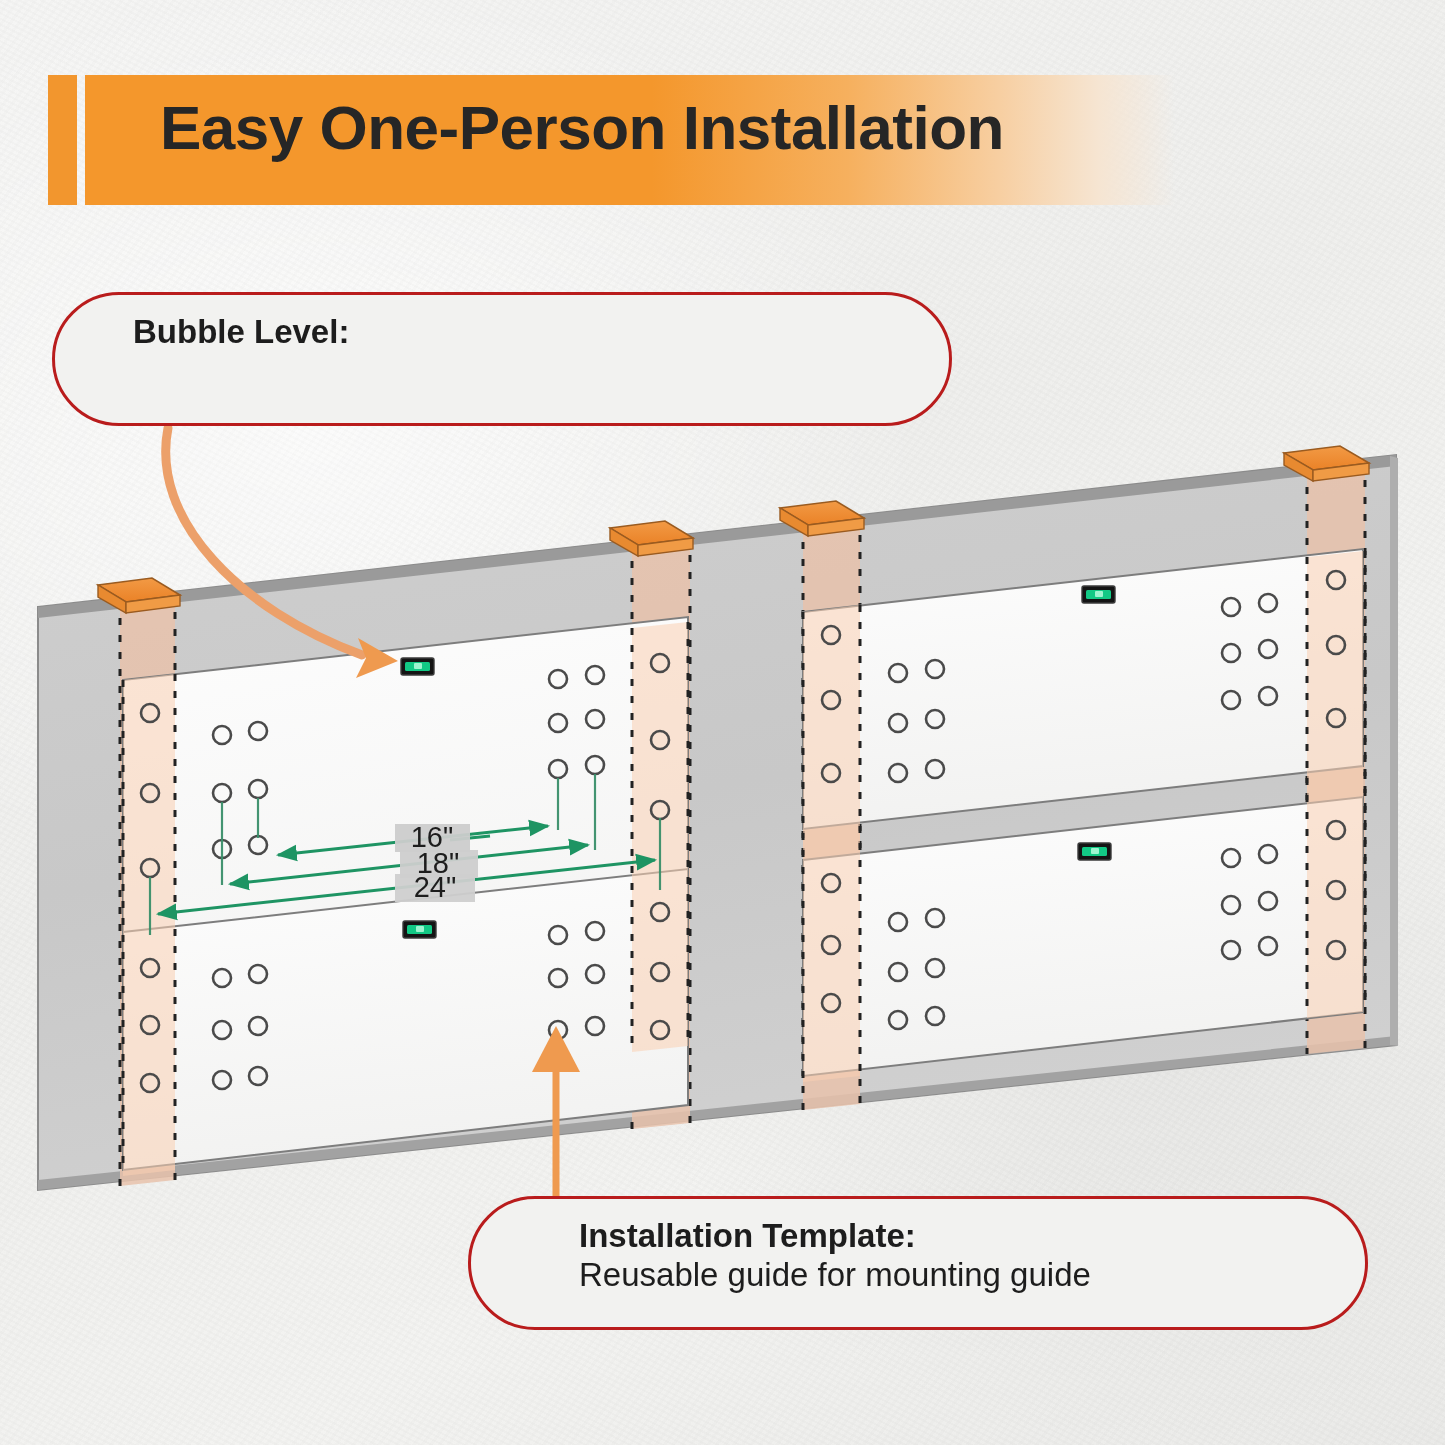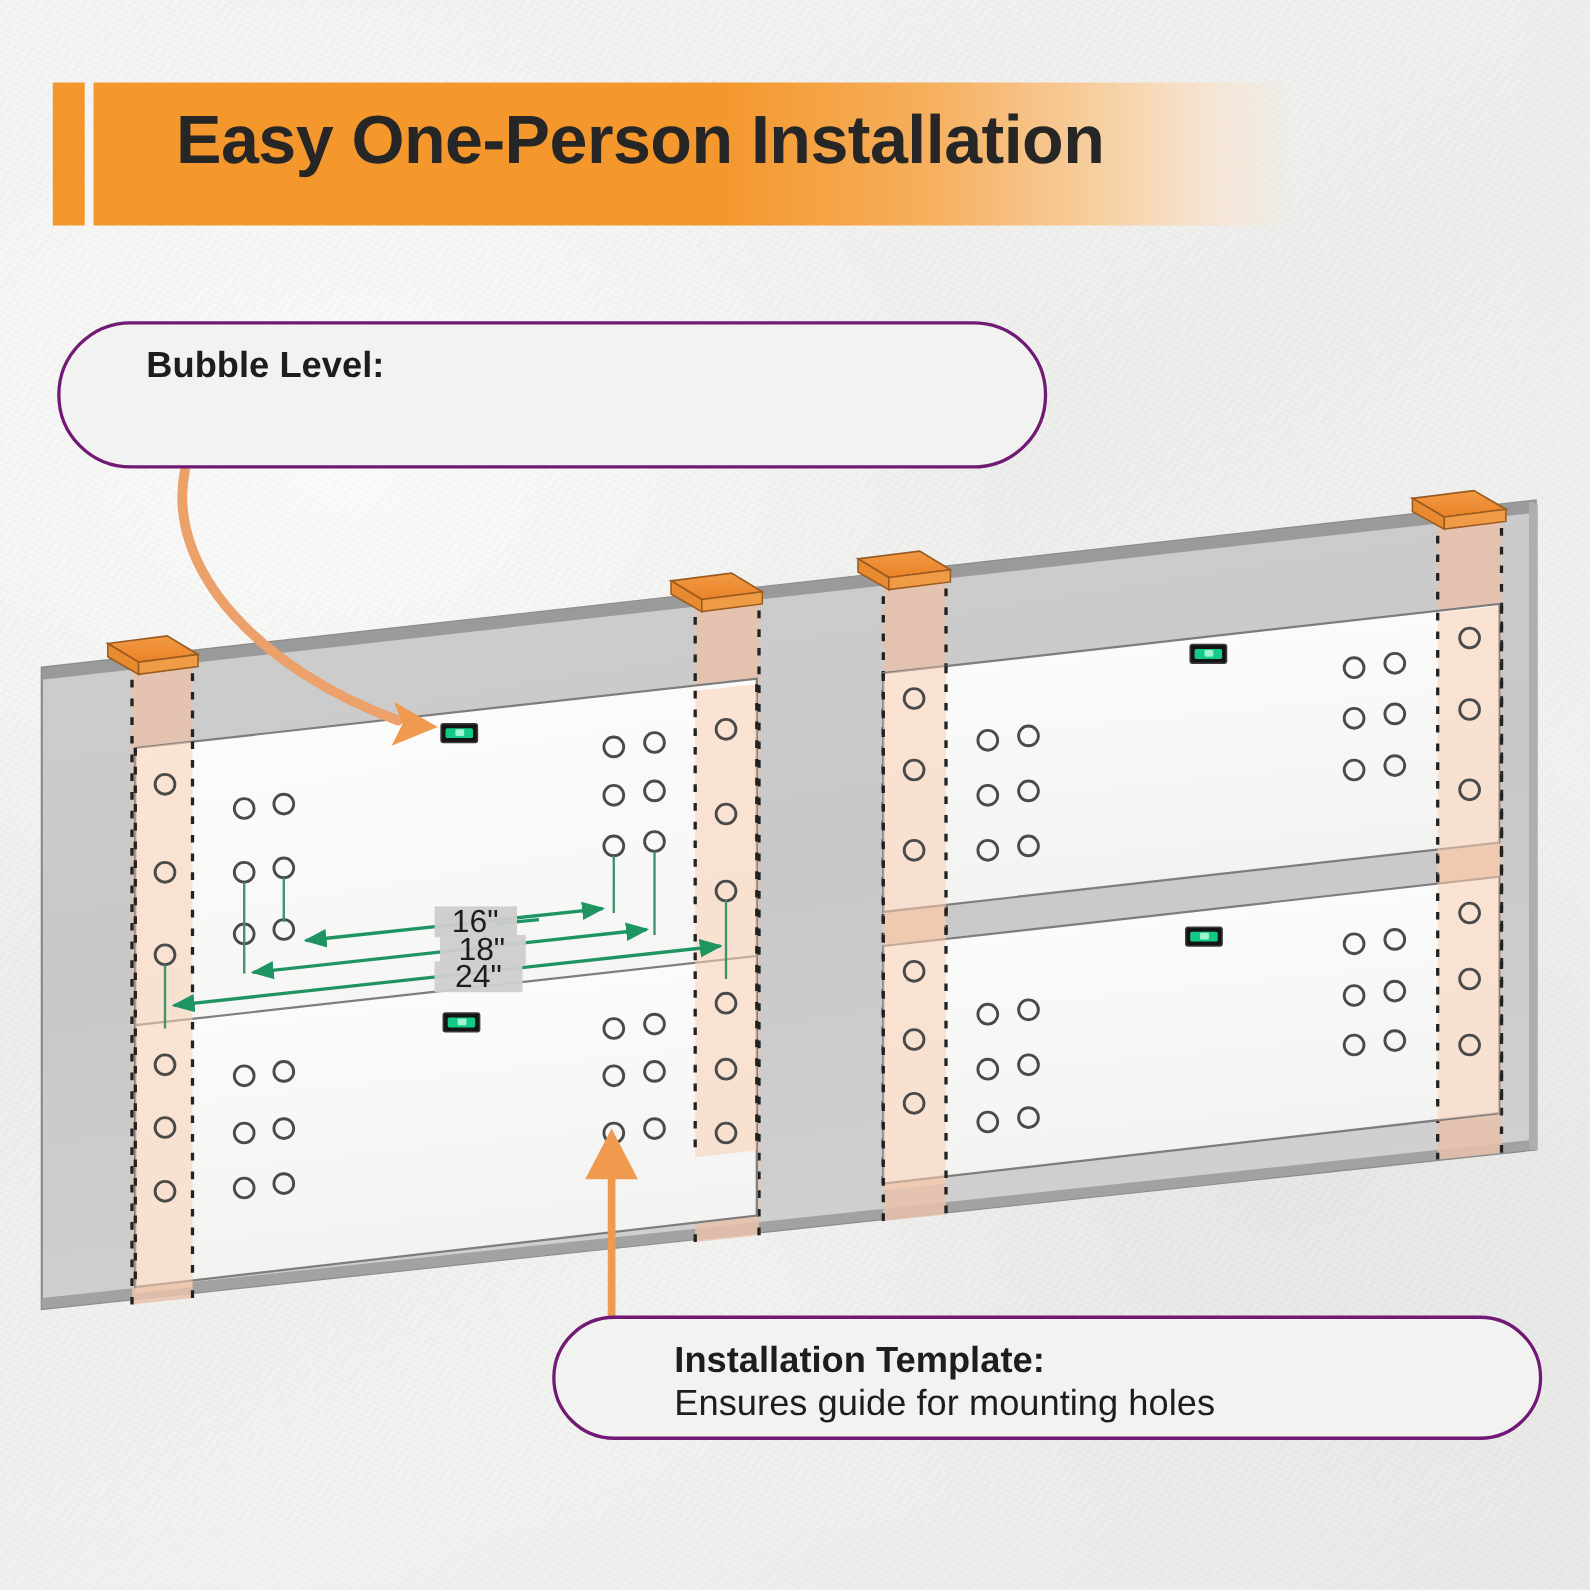--- a/index.html
+++ b/index.html
@@ -40,33 +40,33 @@
     position:absolute;left:160px;top:92px;
     font-size:62px;font-weight:bold;color:#262626;
     letter-spacing:-.5px;white-space:nowrap;
     font-family:"Liberation Sans","DejaVu Sans",sans-serif;
   }
 
   
   .callout{
     position:absolute;
     background:#f2f2f0;
-    border:3px solid #701a75;
+    border:3px solid #b91c1c;
     border-radius:70px;
     box-sizing:border-box;
   }
   .callout .c-title{
     font-size:33px;font-weight:bold;color:#1d1d1d;line-height:1.15;
   }
   .callout .c-sub{
     font-size:33px;font-weight:normal;color:#1d1d1d;line-height:1.2;
   }
   #callout-bubble{left:52px;top:292px;width:900px;height:134px;}
   #callout-bubble .c-body{position:absolute;left:78px;top:18px;}
-  #callout-template{left:502px;top:1196px;width:900px;height:113px;}
+  #callout-template{left:468px;top:1196px;width:900px;height:134px;}
   #callout-template .c-body{position:absolute;left:108px;top:18px;}
 
   
   #scene{position:absolute;left:0;top:0;width:1445px;height:1445px;}
 </style>
 </head>
 <body>
 
 <div id="bg"></div>
 
@@ -334,15 +334,15 @@
 
 <div class="callout" id="callout-bubble">
   <div class="c-body">
     <div class="c-title">Bubble Level:</div>
   </div>
 </div>
 
 <div class="callout" id="callout-template">
   <div class="c-body">
     <div class="c-title">Installation Template:</div>
-    <div class="c-sub">Ensures guide for mounting holes</div>
+    <div class="c-sub">Reusable guide for mounting guide</div>
   </div>
 </div>
 
 </body></html>

